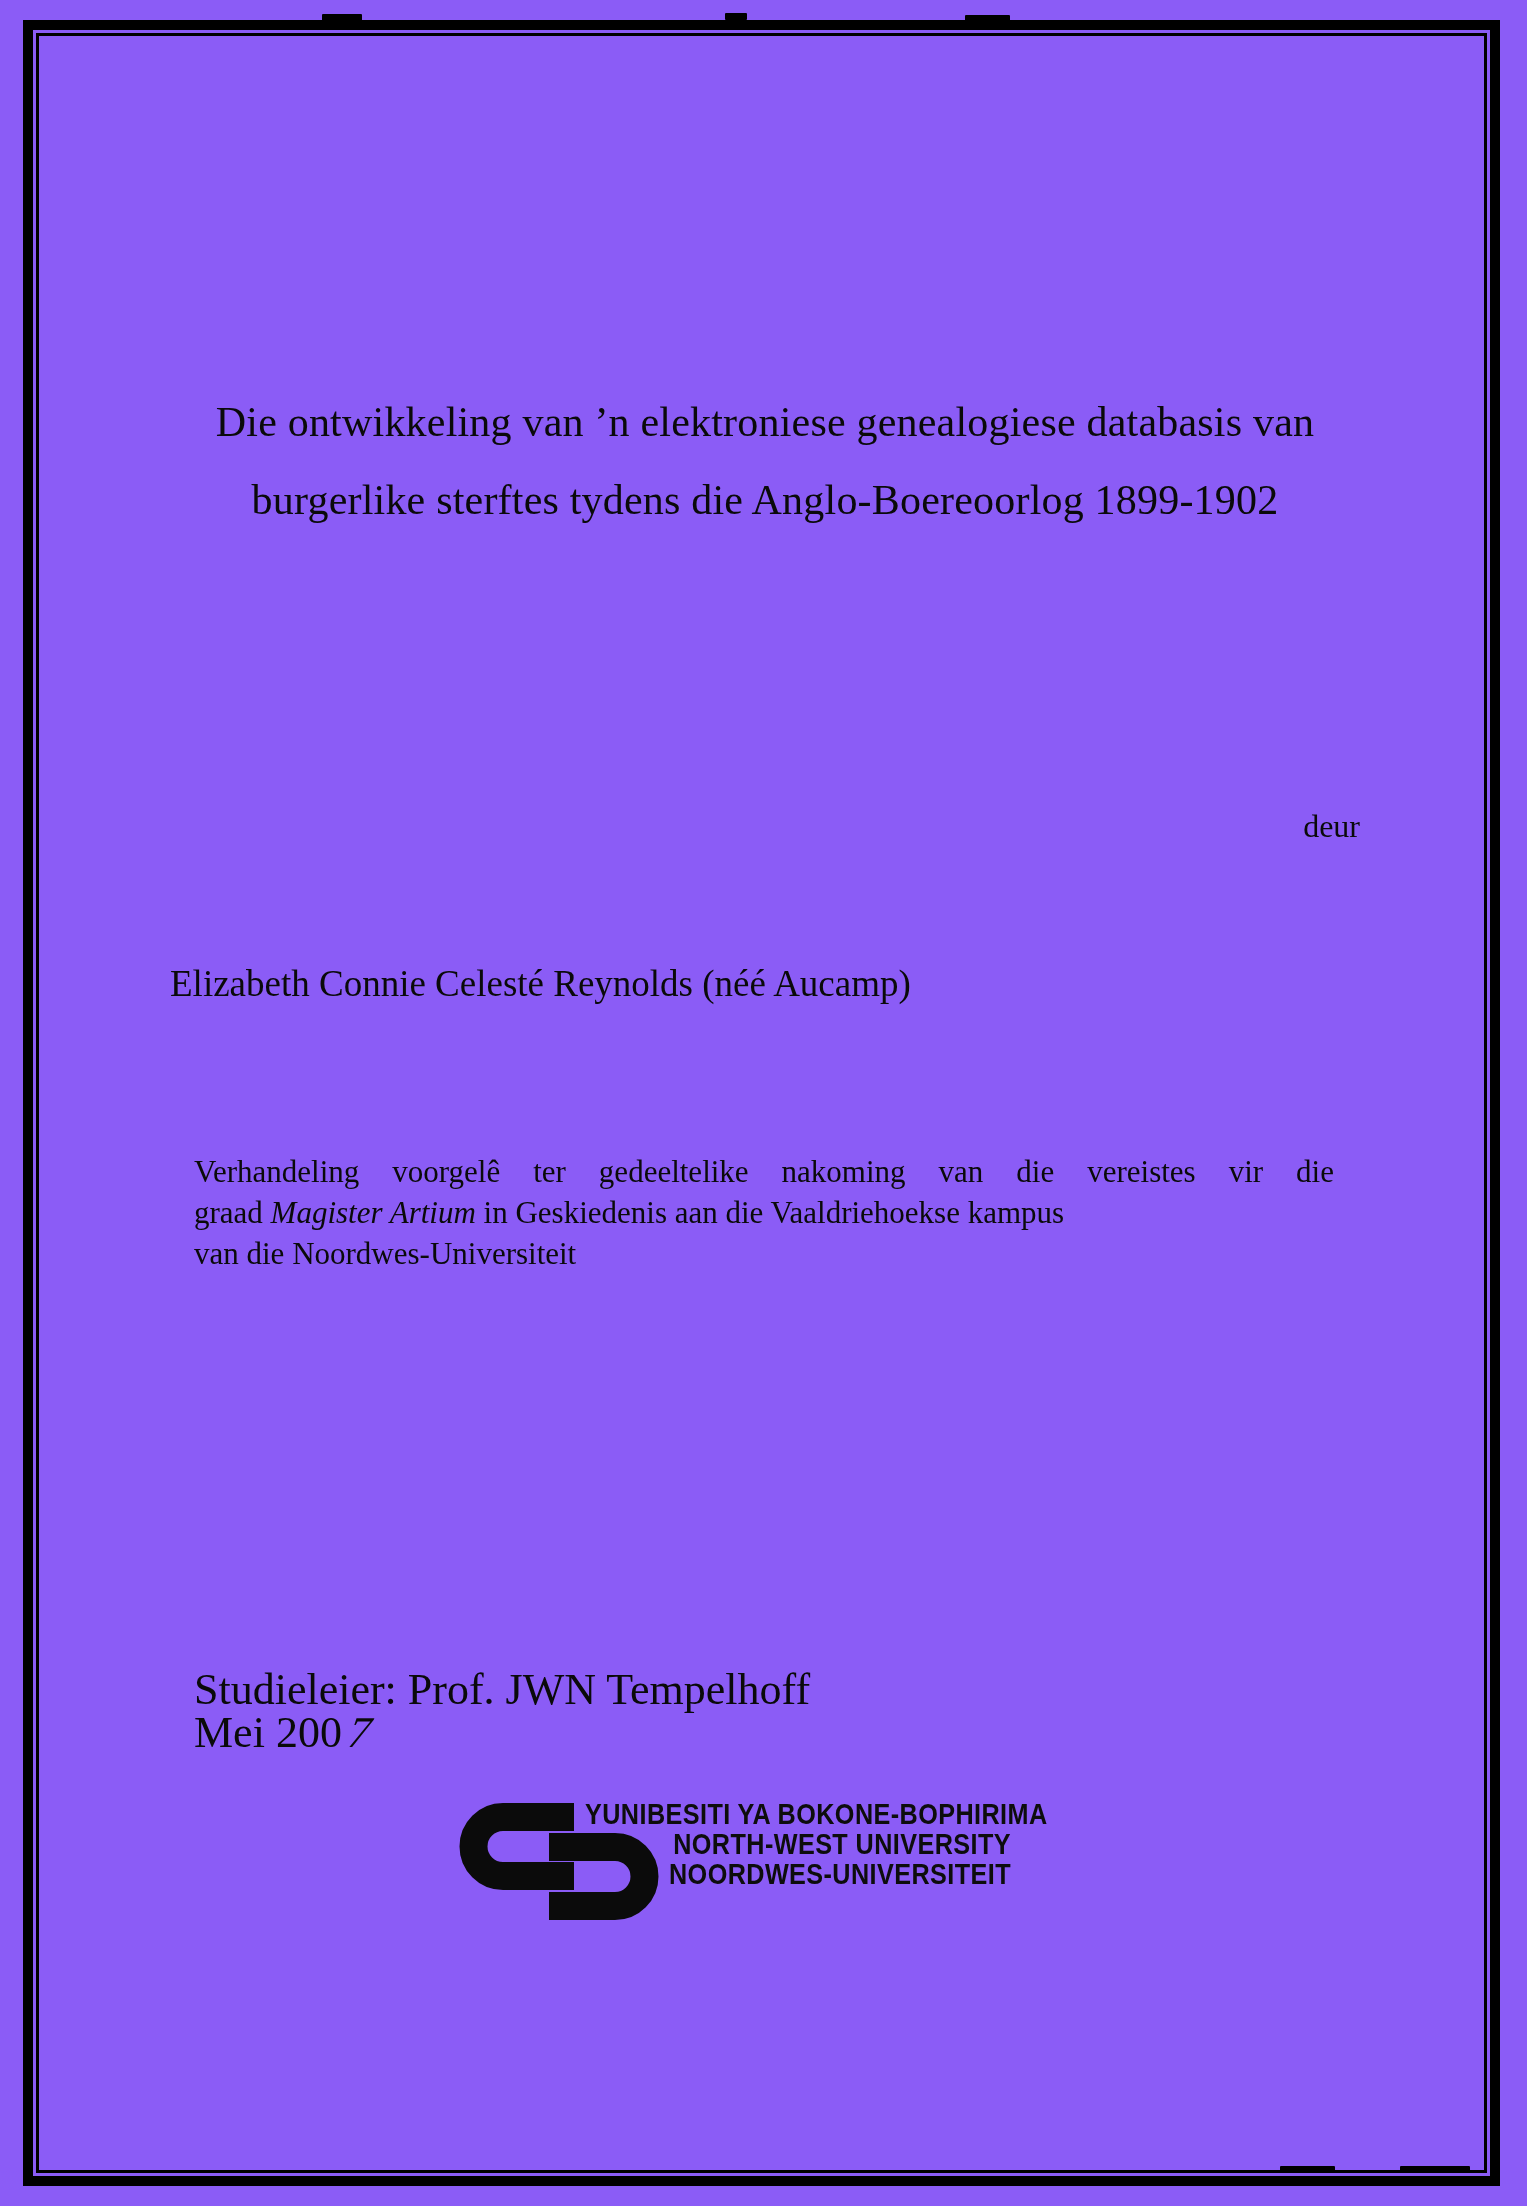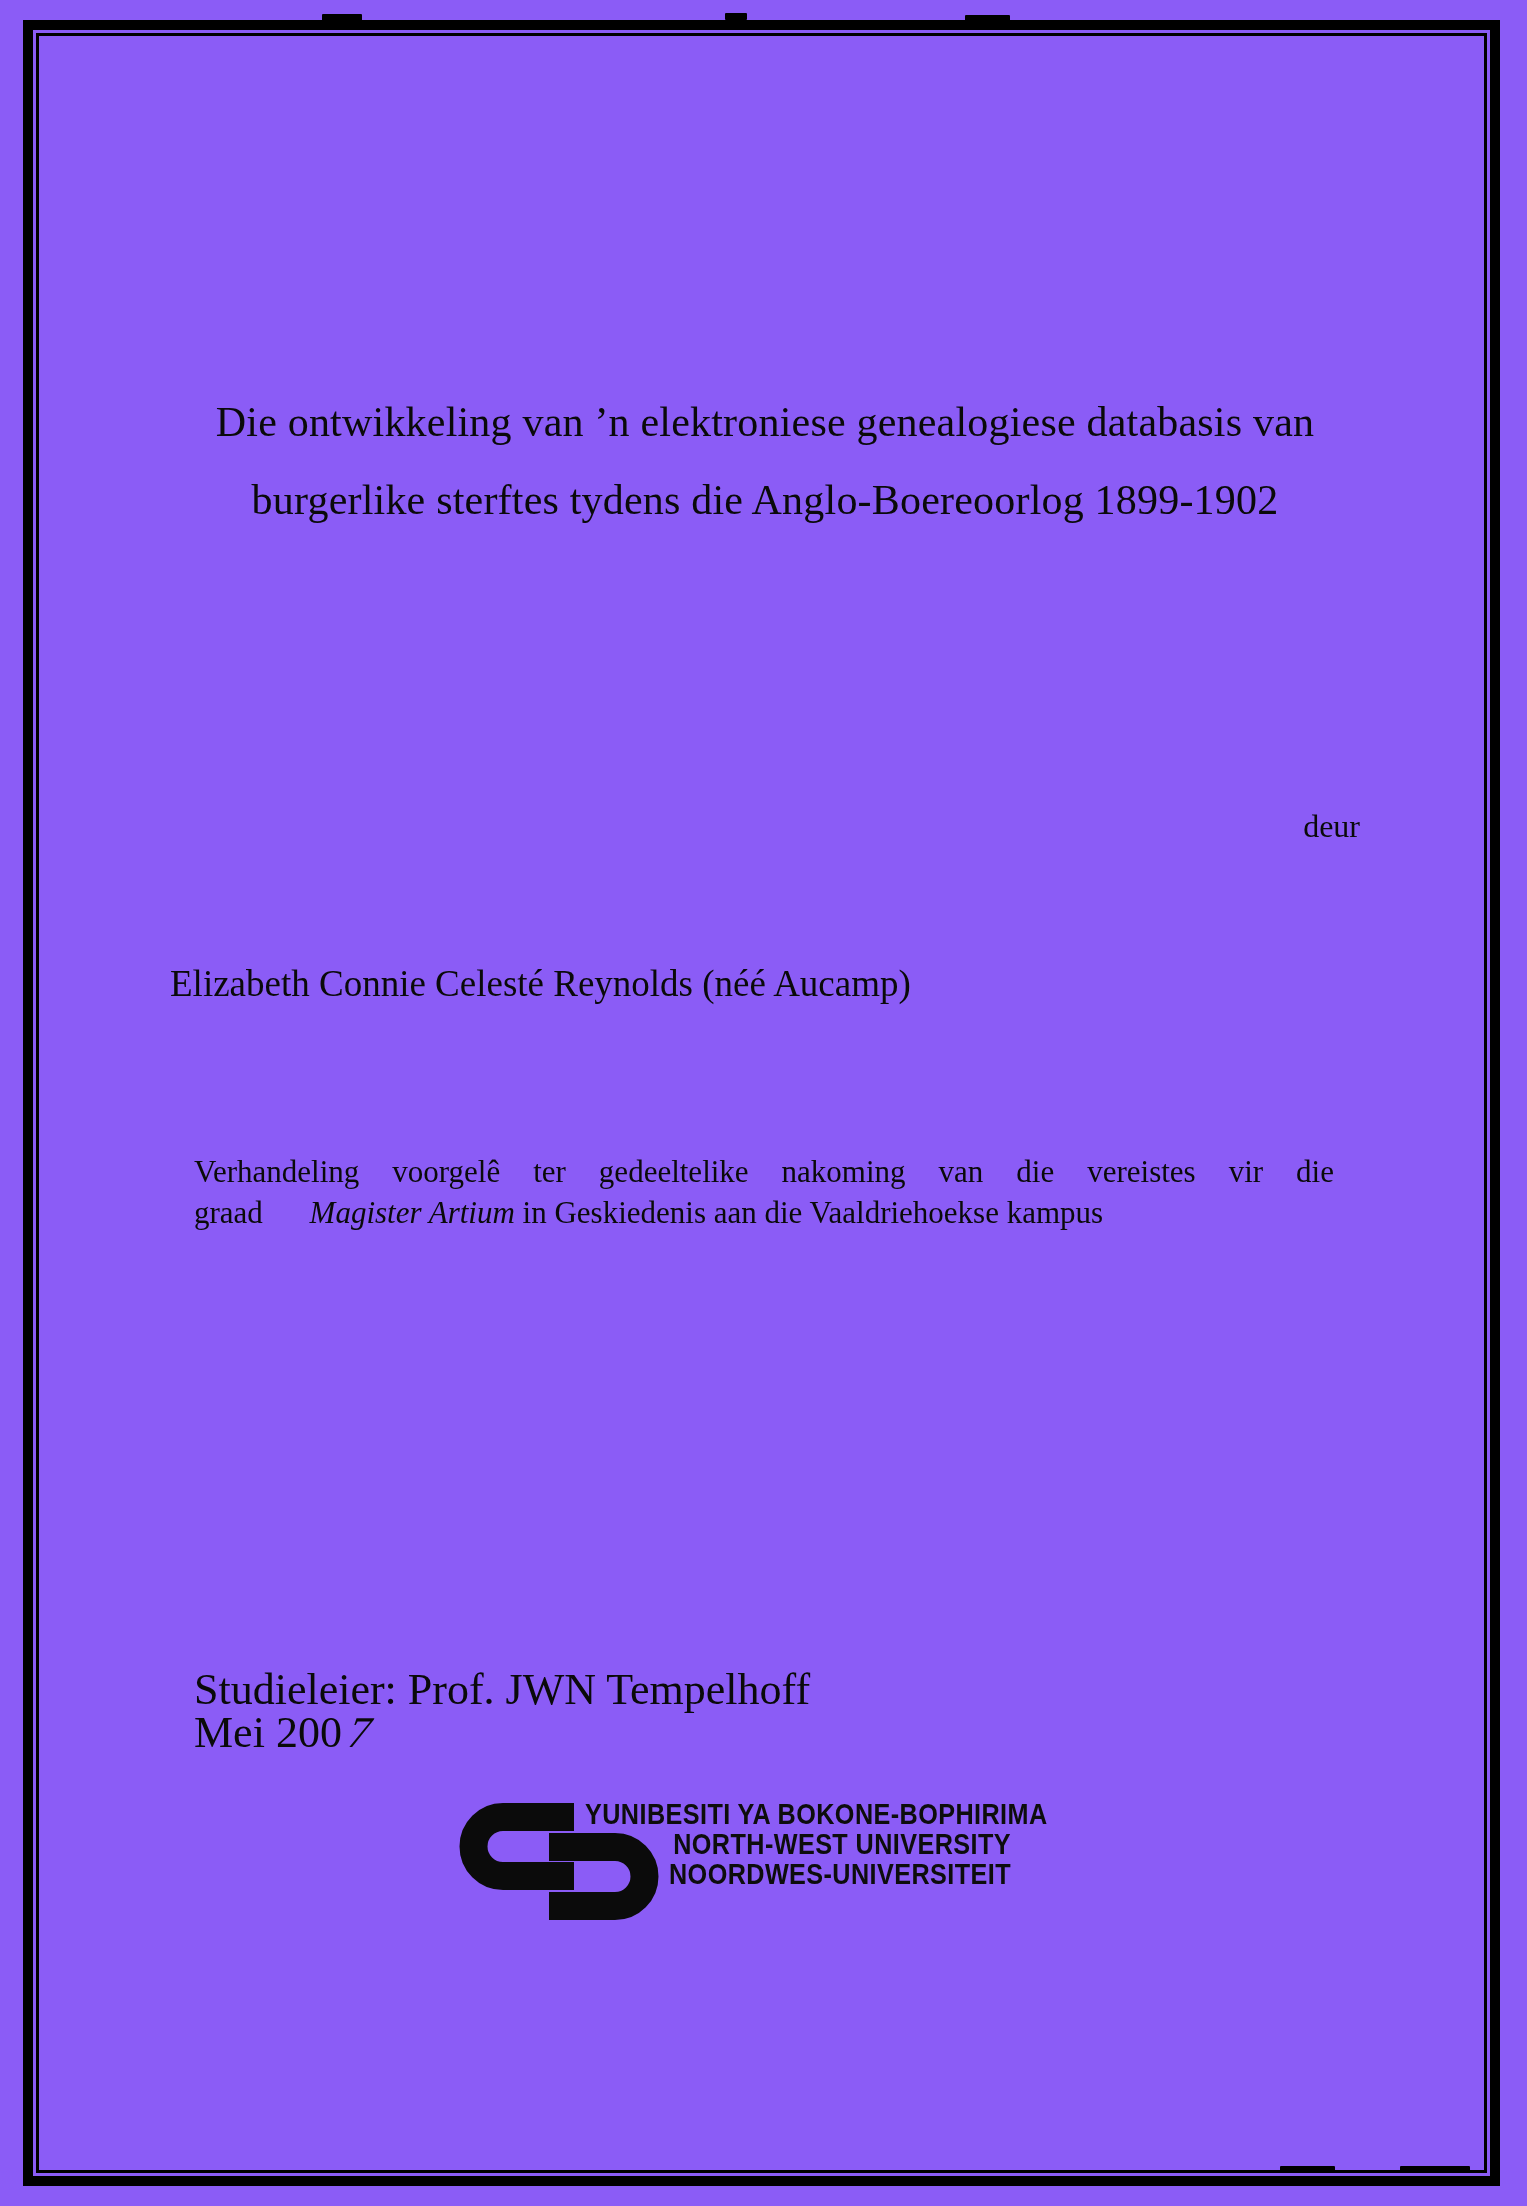--- a/index.html
+++ b/index.html
@@ -53,21 +53,21 @@
 
   .declaration {
     left: 194px; width: 1140px; top: 1151px;
     font-size: 31px;
     line-height: 41px;
   }
   .declaration .justify-line {
     text-align: justify;
     text-align-last: justify;
   }
-  .declaration .italic { font-style: italic; margin-left: 39px; }
+  .declaration .italic { font-style: italic; }
 
   .footer-block {
     left: 194px; top: 1668px;
     font-size: 44px;
     line-height: 43px;
   }
   .skew-seven {
     display: inline-block;
     transform: skewX(-18deg);
     transform-origin: 50% 100%;
@@ -118,20 +118,21 @@
     <span class="tline">burgerlike sterftes tydens die Anglo-Boereoorlog 1899-1902</span>
   </div>
 
   <div class="abs byline-deur">deur</div>
 
   <div class="abs author-line">Elizabeth Connie Celesté Reynolds (néé Aucamp)</div>
 
   <div class="abs declaration">
     <div class="justify-line">Verhandeling voorgelê ter gedeeltelike nakoming van die vereistes vir die</div>
     <div><span>graad </span><span class="italic">Magister Artium</span><span> in Geskiedenis aan die Vaaldriehoekse kampus</span></div>
+    <div>van die Noordwes-Universiteit</div>
   </div>
 
   <div class="abs footer-block">
     <div>Studieleier: Prof. JWN Tempelhoff</div>
     <div><span>Mei 200</span><span class="skew-seven">7</span></div>
   </div>
 
   <div class="logo-mark">
     <svg width="210" height="125" viewBox="0 0 210 125" xmlns="http://www.w3.org/2000/svg">
       <path d="M 119 17 H 48 A 29.5 29.5 0 0 0 48 76 H 119" fill="none" stroke="#0b0b0b" stroke-width="28"></path>

